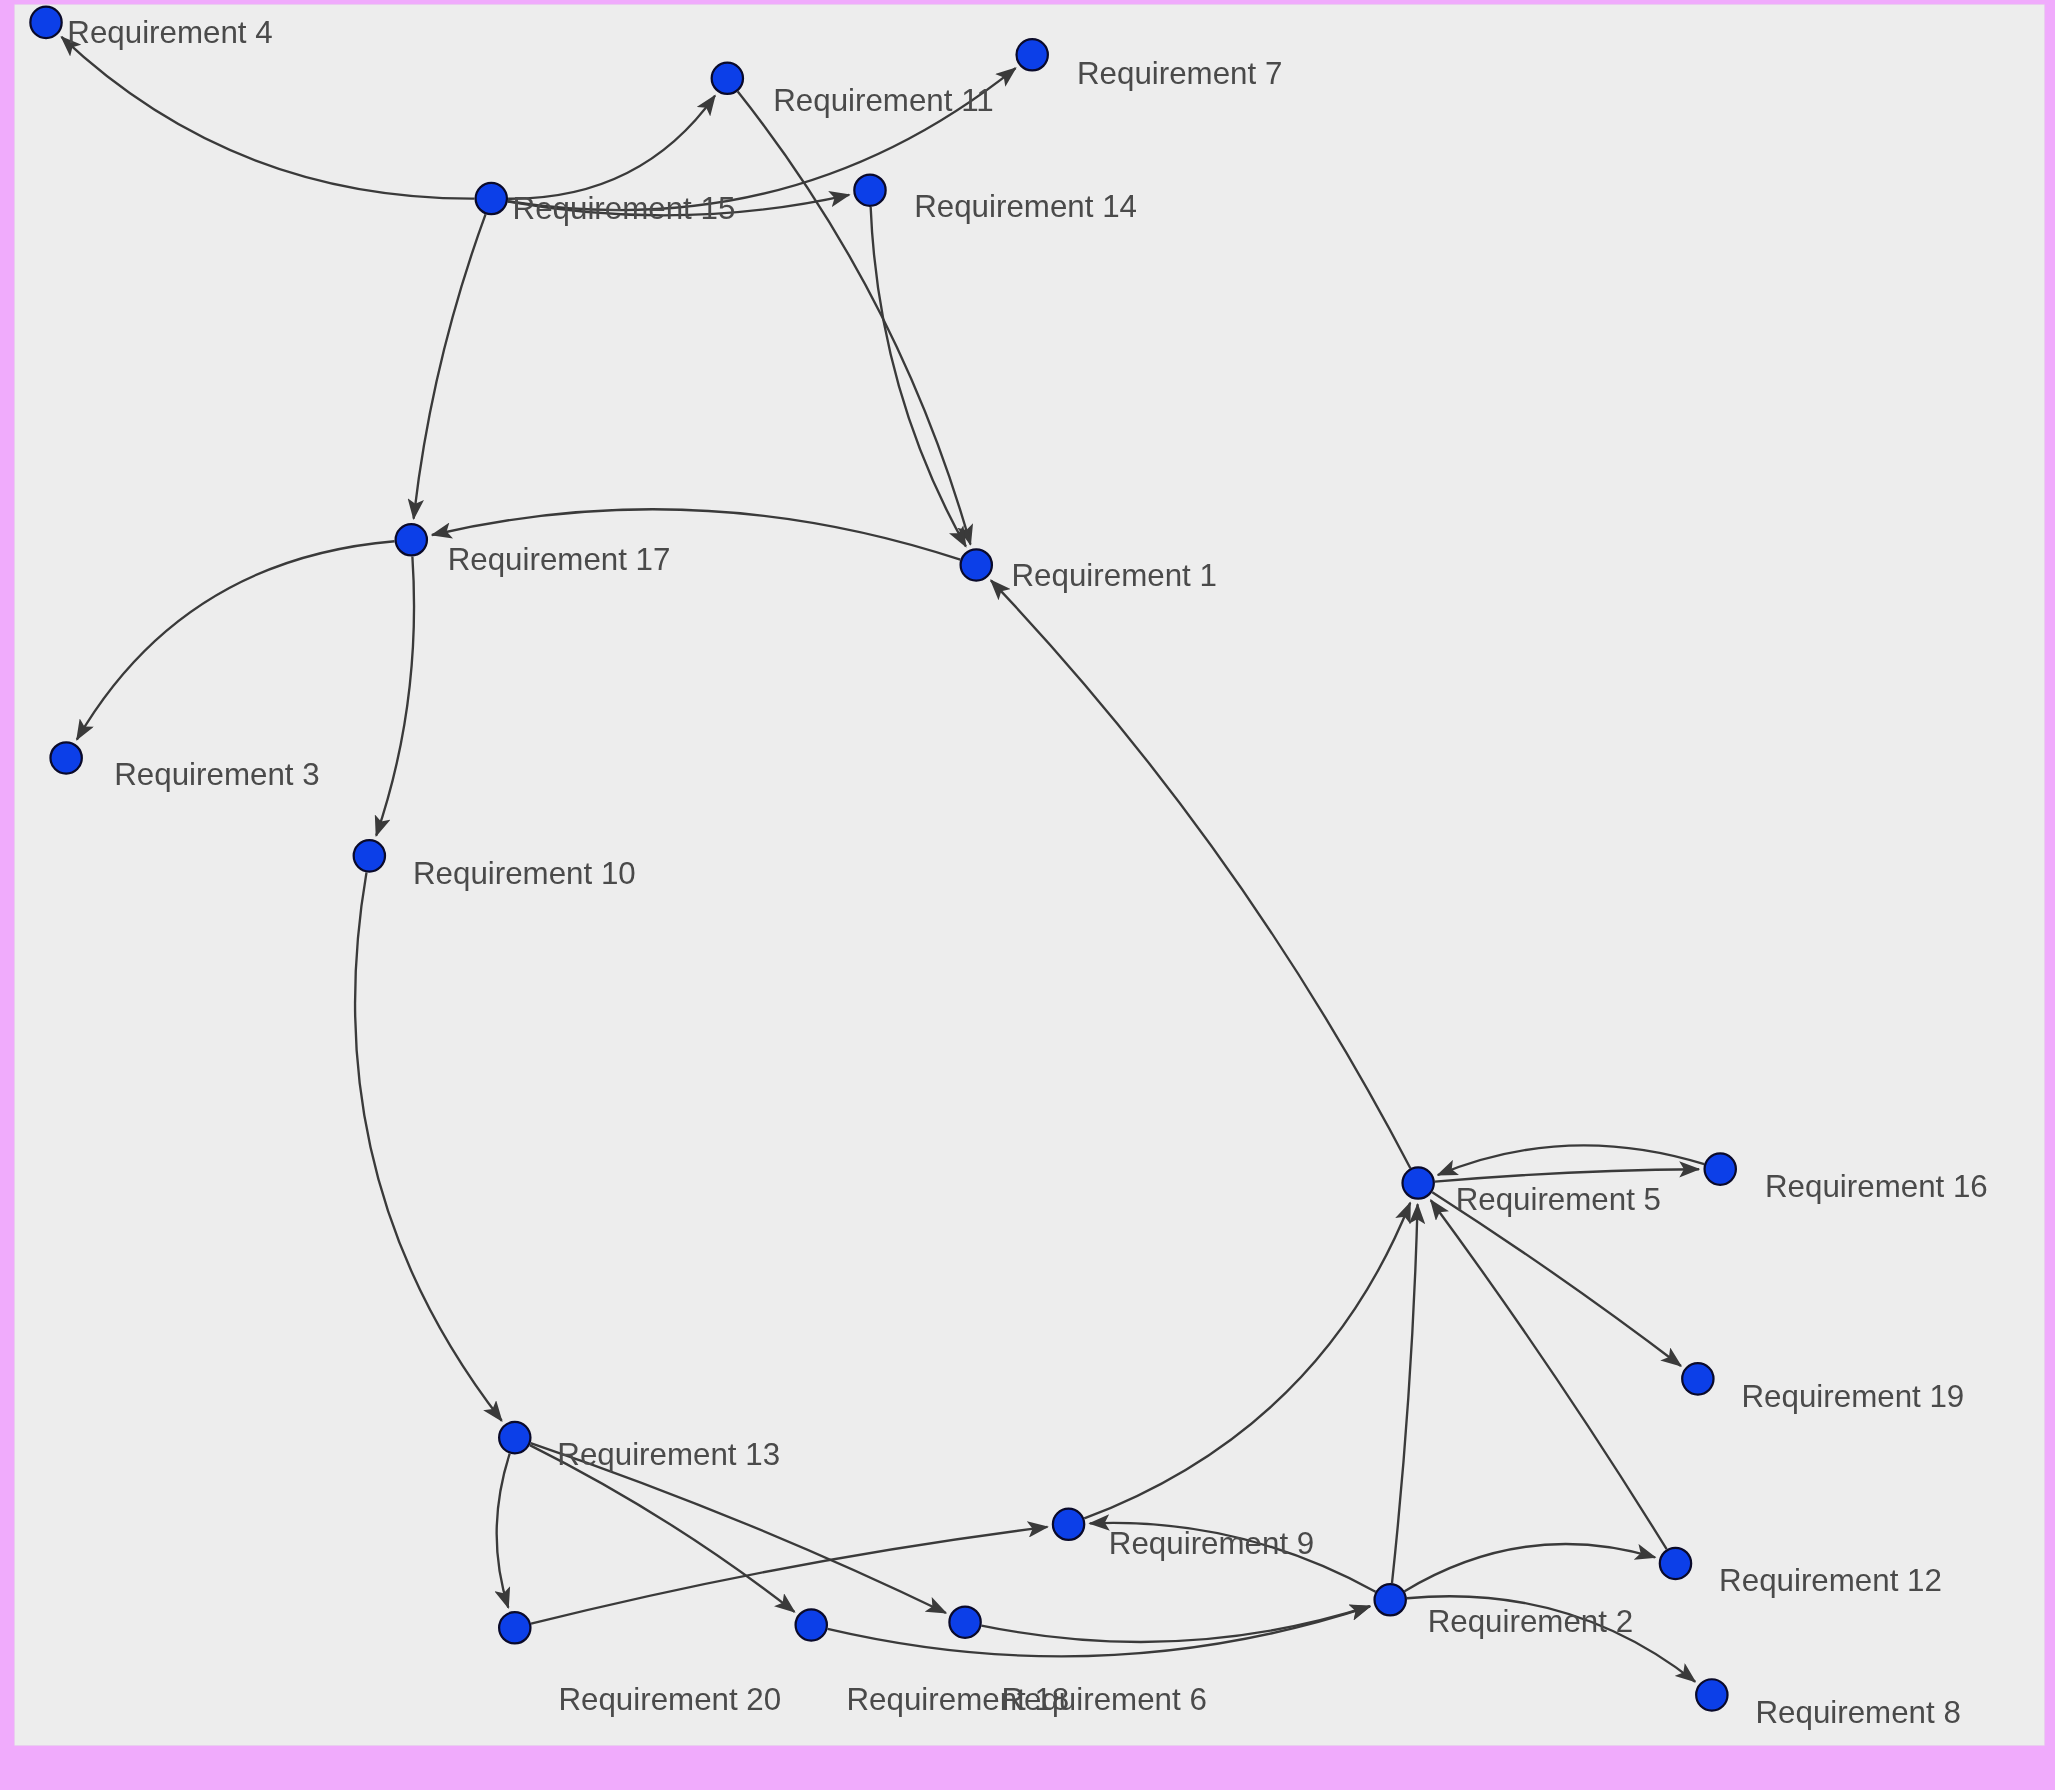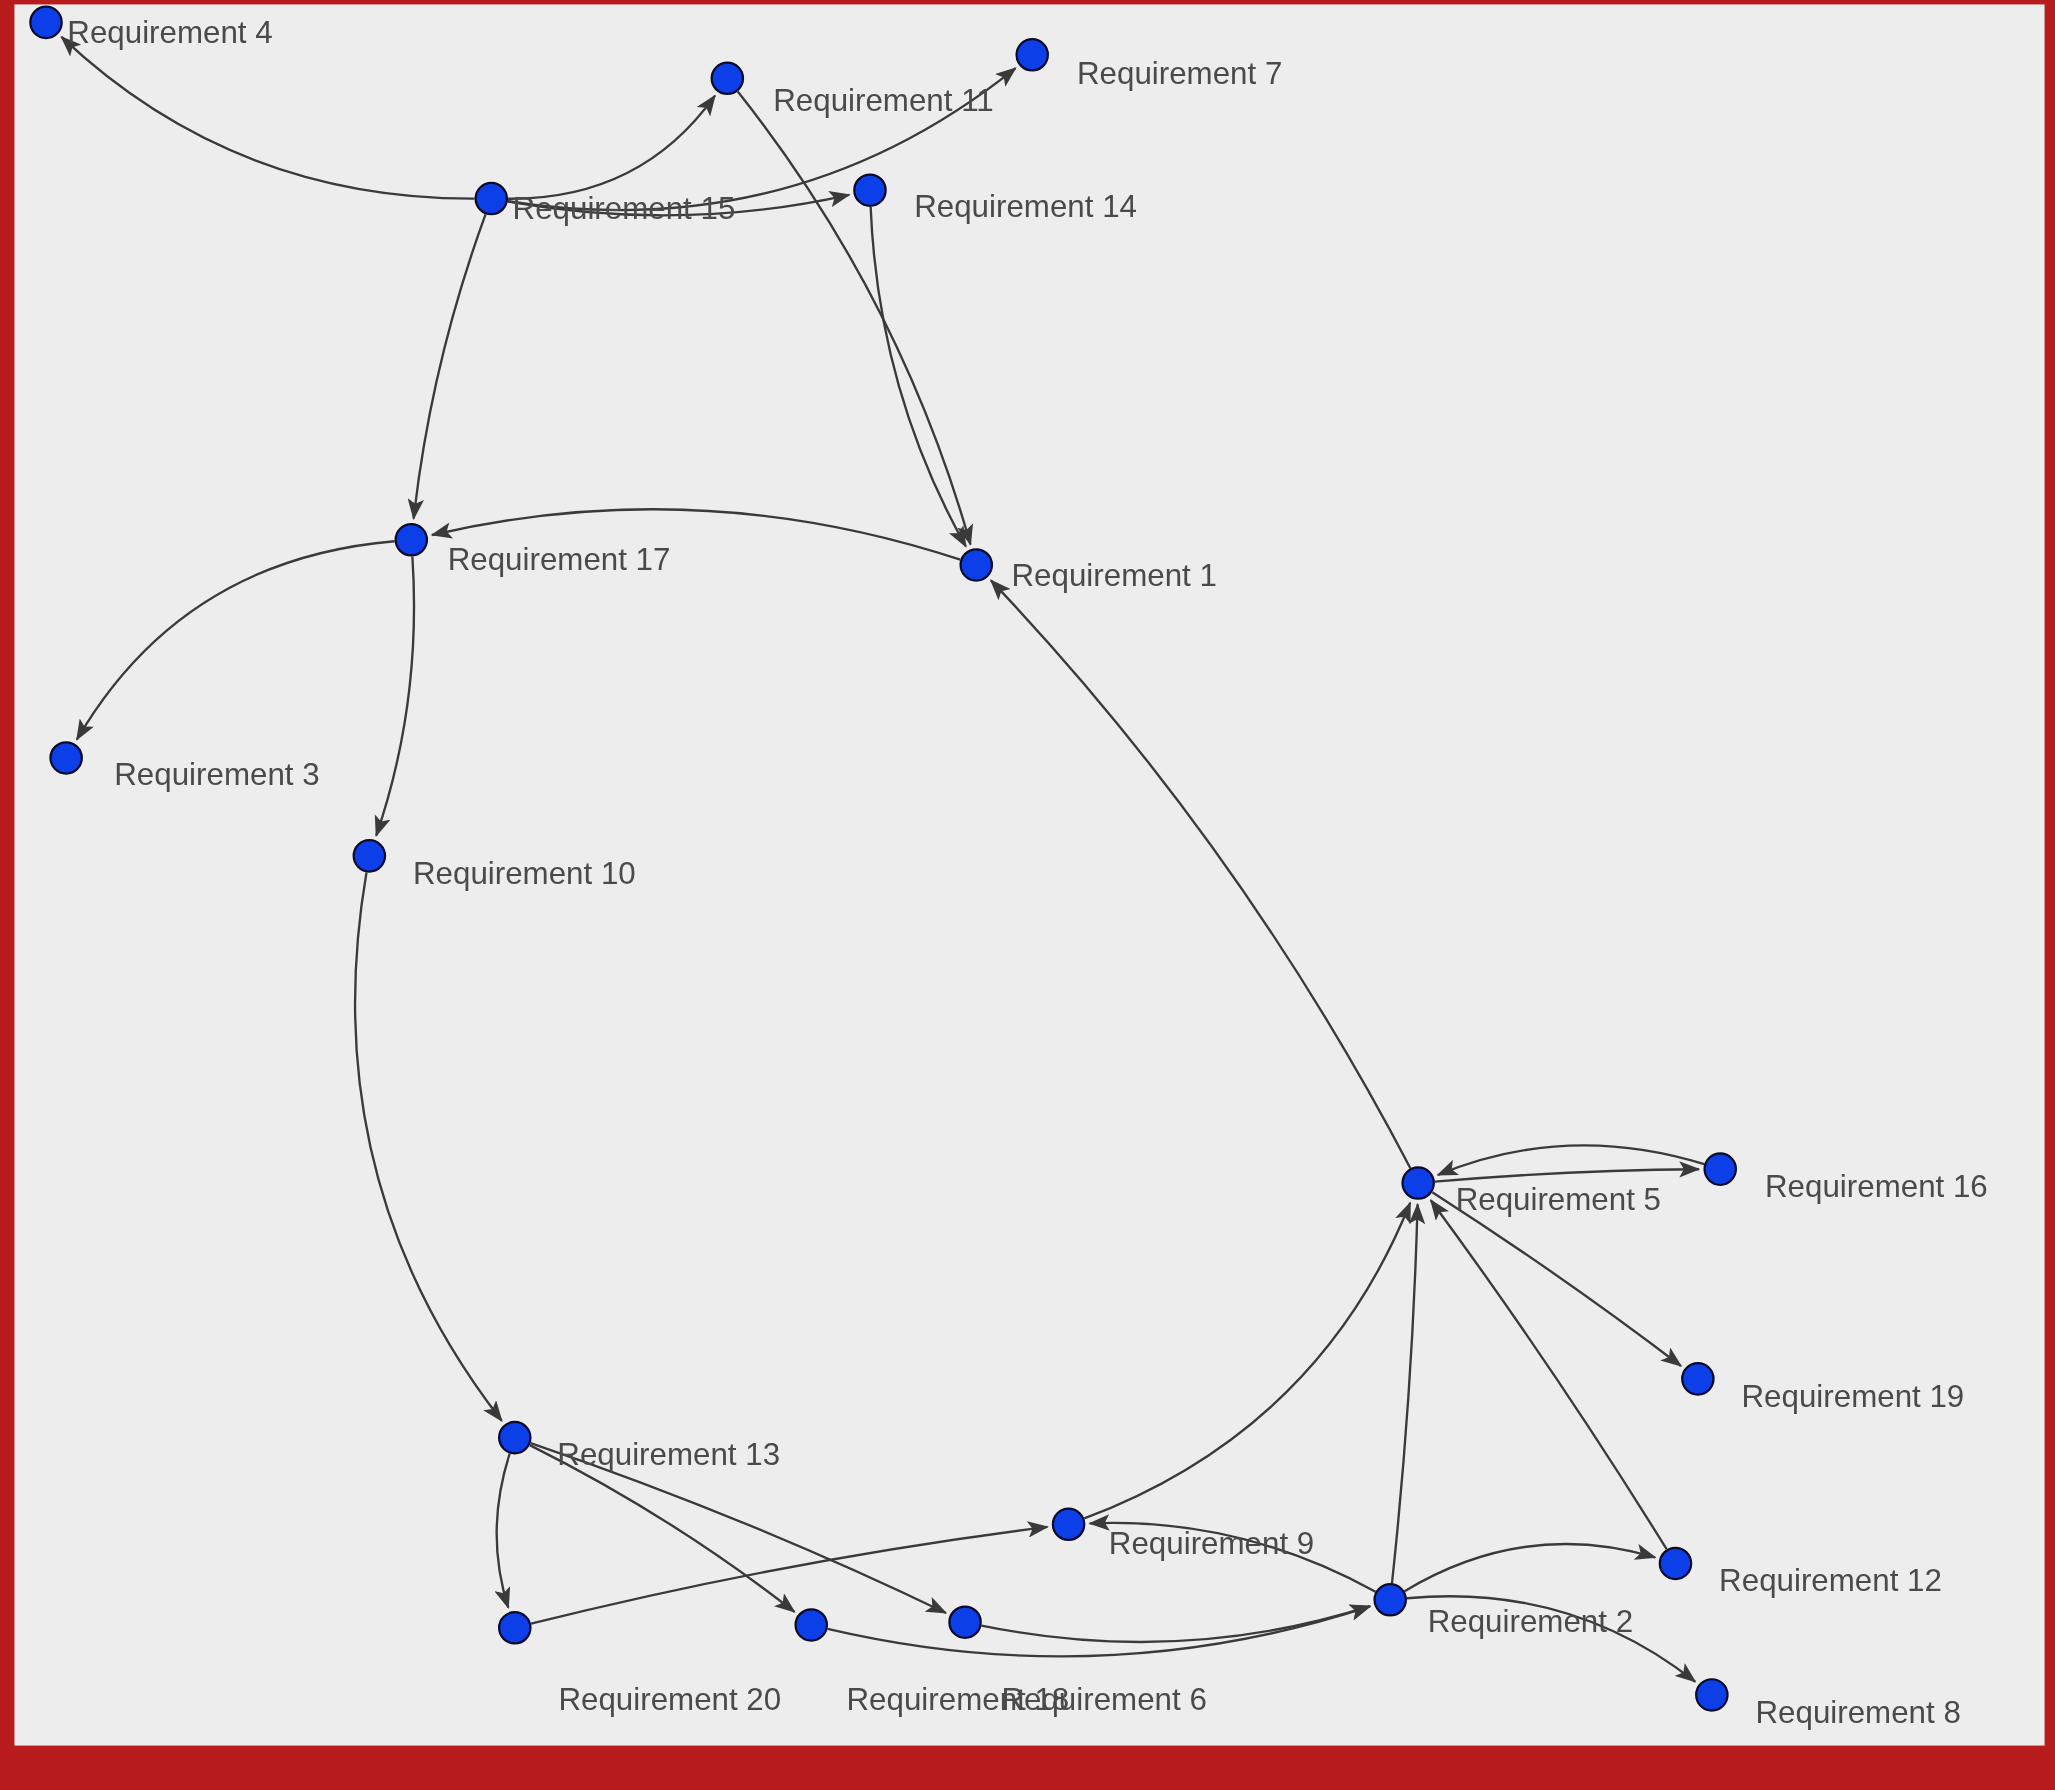--- a/index.html
+++ b/index.html
@@ -1,19 +1,19 @@
 <!DOCTYPE html>
 <html style="font-size:9px"><head>
 <meta charset="utf-8">
 <style>
   html,body{margin:0;padding:0;background:#ffffff;}
   #root{
     position:relative;
     width:2056px;height:1790px;
-    background:#b91c1c;
+    background:#f0abfc;
     font-family:"Liberation Sans", sans-serif;
     overflow:hidden;
   }
   #canvas{
     position:absolute;
     left:14.5px; top:4.5px;
     width:2029px; height:1740px;
     background:#ededed;
     box-shadow:0 0 0 0.6px #e4e4e4;
   }

